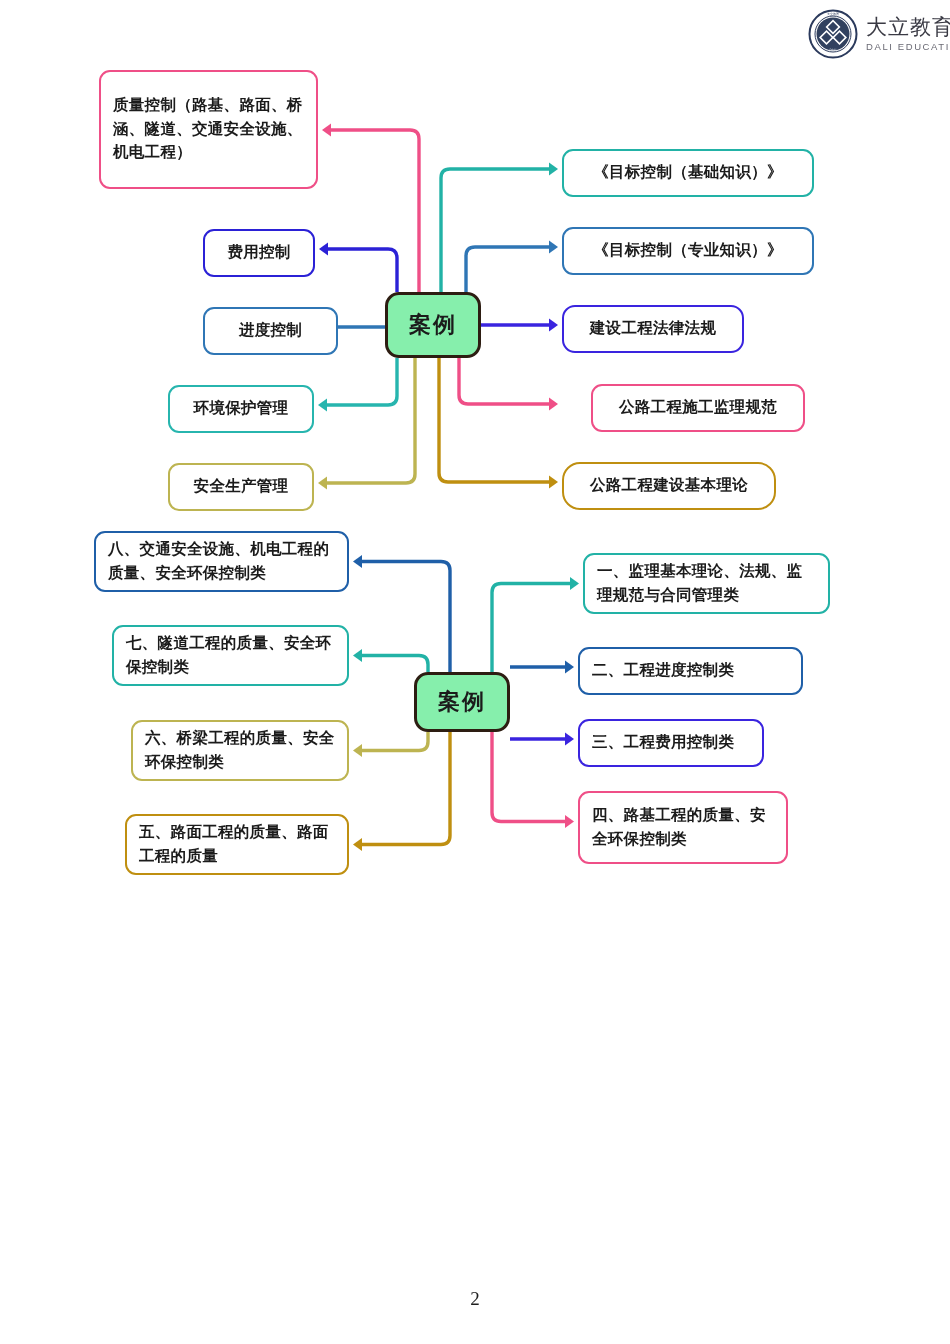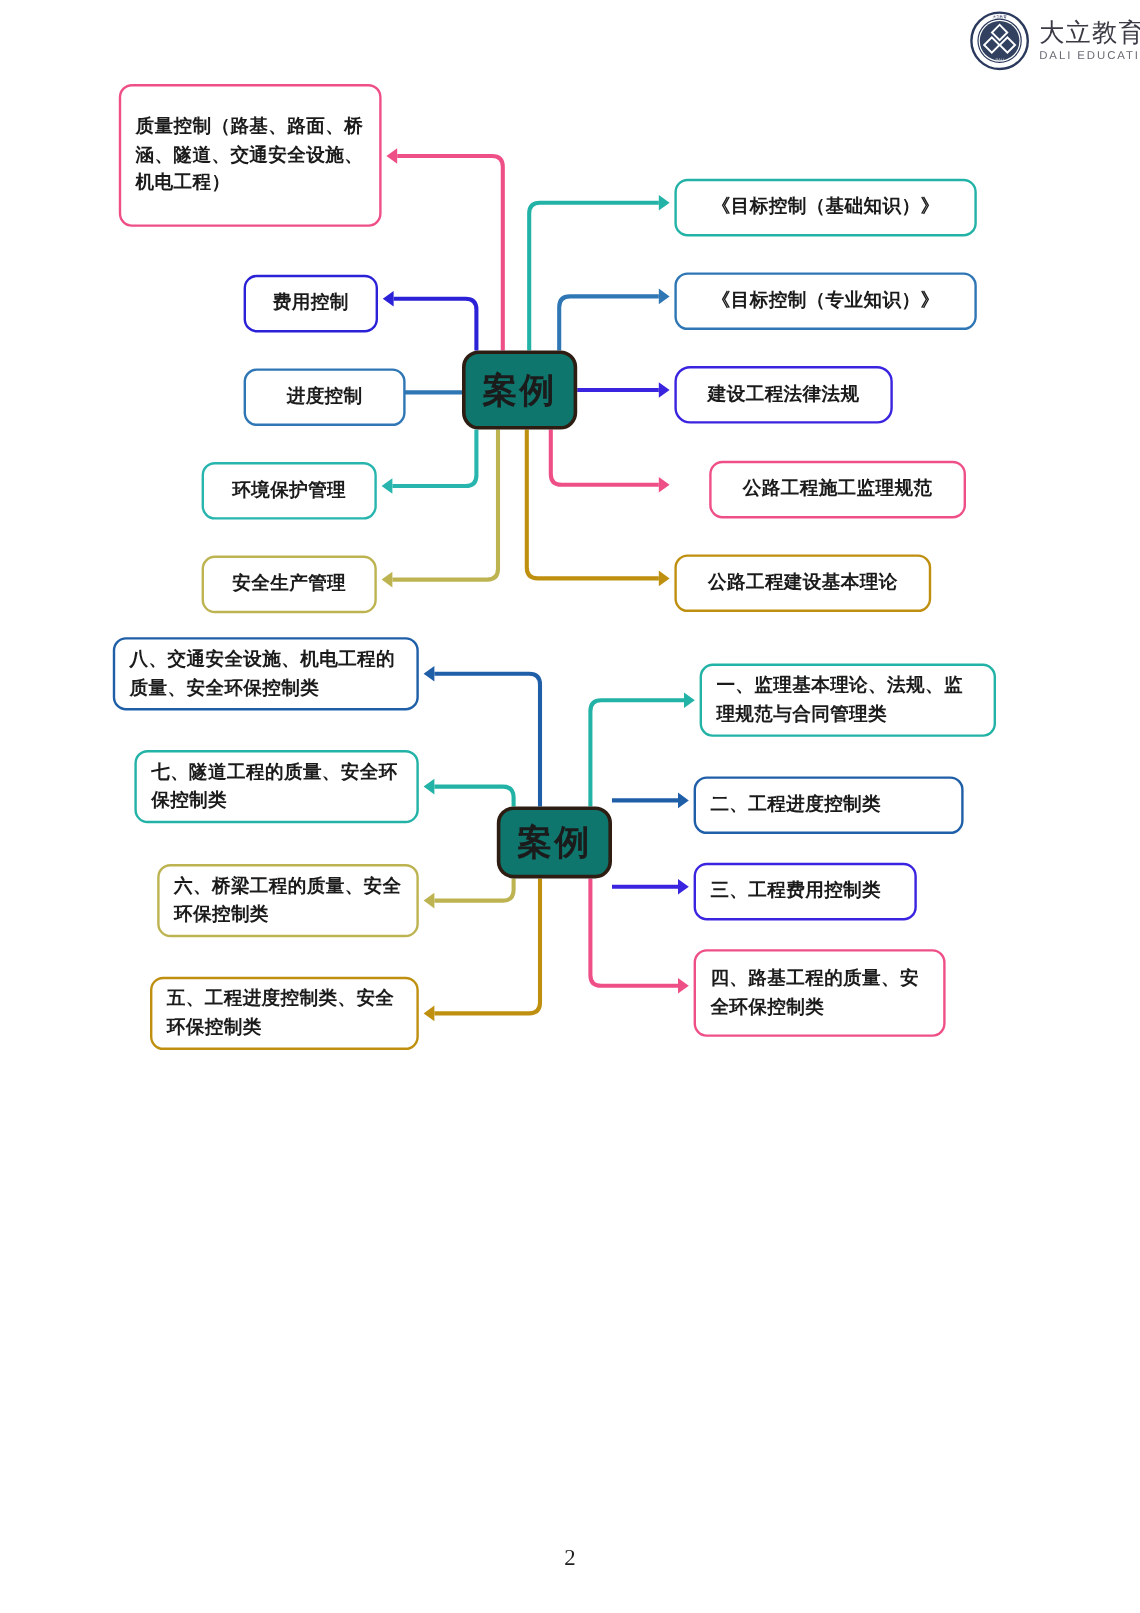--- a/index.html
+++ b/index.html
@@ -87,23 +87,23 @@
     line-height: 1.52;
     color: #1b1b1b;
     letter-spacing: 0.3px;
     z-index: 3;
   }
   .node.center {
     border-color: #2d1d12;
     border-width: 3.4px;
     border-radius: 14px;
     justify-content: center;
-    font-size: 29px;
+    font-size: 22px;
     letter-spacing: 2px;
-    background: #0f766e;
+    background: #86efac;
     z-index: 4;
   }
   .node.mid { justify-content: center; }
 
   
   #page-number {
     position: absolute;
     top: 1288px;
     left: 0;
     width: 950px;
@@ -181,21 +181,21 @@
       </div>
       <div class="node mid" style="left: 562px; top: 227px; width: 252px; height: 40px; border-color: rgb(47, 118, 181);">
         <span>《目标控制（专业知识）》</span>
       </div>
       <div class="node mid" style="left: 562px; top: 305px; width: 182px; height: 40px; border-color: rgb(58, 36, 223); border-radius: 13px;">
         <span>建设工程法律法规</span>
       </div>
       <div class="node mid" style="left: 562px; top: 384px; width: 214px; height: 40px; border-color: rgb(239, 79, 135); margin-left: 29px;">
         <span>公路工程施工监理规范</span>
       </div>
-      <div class="node mid" style="left: 562px; top: 462px; width: 214px; height: 40px; border-color: rgb(191, 143, 16);">
+      <div class="node mid" style="left: 562px; top: 462px; width: 214px; height: 40px; border-color: rgb(191, 143, 16); border-radius: 18px;">
         <span>公路工程建设基本理论</span>
       </div>
       <div class="node center" style="left: 385px; top: 292px; width: 96px; height: 66px;">
         <span>案例</span>
       </div>
     </div>
 </div>
 
 <div class="diagram" id="diagram-bottom">
   <svg class="wires" id="wires-bottom">
@@ -220,21 +220,21 @@
       <div class="node" style="left: 94px; top: 531px; width: 255px; height: 61px; border-color: rgb(31, 95, 168);">
         <span>八、交通安全设施、机电工程的质量、安全环保控制类</span>
       </div>
       <div class="node" style="left: 112px; top: 625px; width: 237px; height: 61px; border-color: rgb(34, 178, 166);">
         <span>七、隧道工程的质量、安全环保控制类</span>
       </div>
       <div class="node" style="left: 131px; top: 720px; width: 218px; height: 61px; border-color: rgb(189, 180, 81);">
         <span>六、桥梁工程的质量、安全环保控制类</span>
       </div>
       <div class="node" style="left: 125px; top: 814px; width: 224px; height: 61px; border-color: rgb(191, 143, 16);">
-        <span>五、工程进度控制类、安全环保控制类</span>
+        <span>五、路面工程的质量、路面工程的质量</span>
       </div>
       <div class="node" style="left: 583px; top: 553px; width: 247px; height: 61px; border-color: rgb(34, 178, 166);">
         <span>一、监理基本理论、法规、监理规范与合同管理类</span>
       </div>
       <div class="node" style="left: 578px; top: 647px; width: 225px; height: 40px; border-color: rgb(31, 95, 168);">
         <span>二、工程进度控制类</span>
       </div>
       <div class="node" style="left: 578px; top: 719px; width: 186px; height: 40px; border-color: rgb(58, 36, 223);">
         <span>三、工程费用控制类</span>
       </div>

